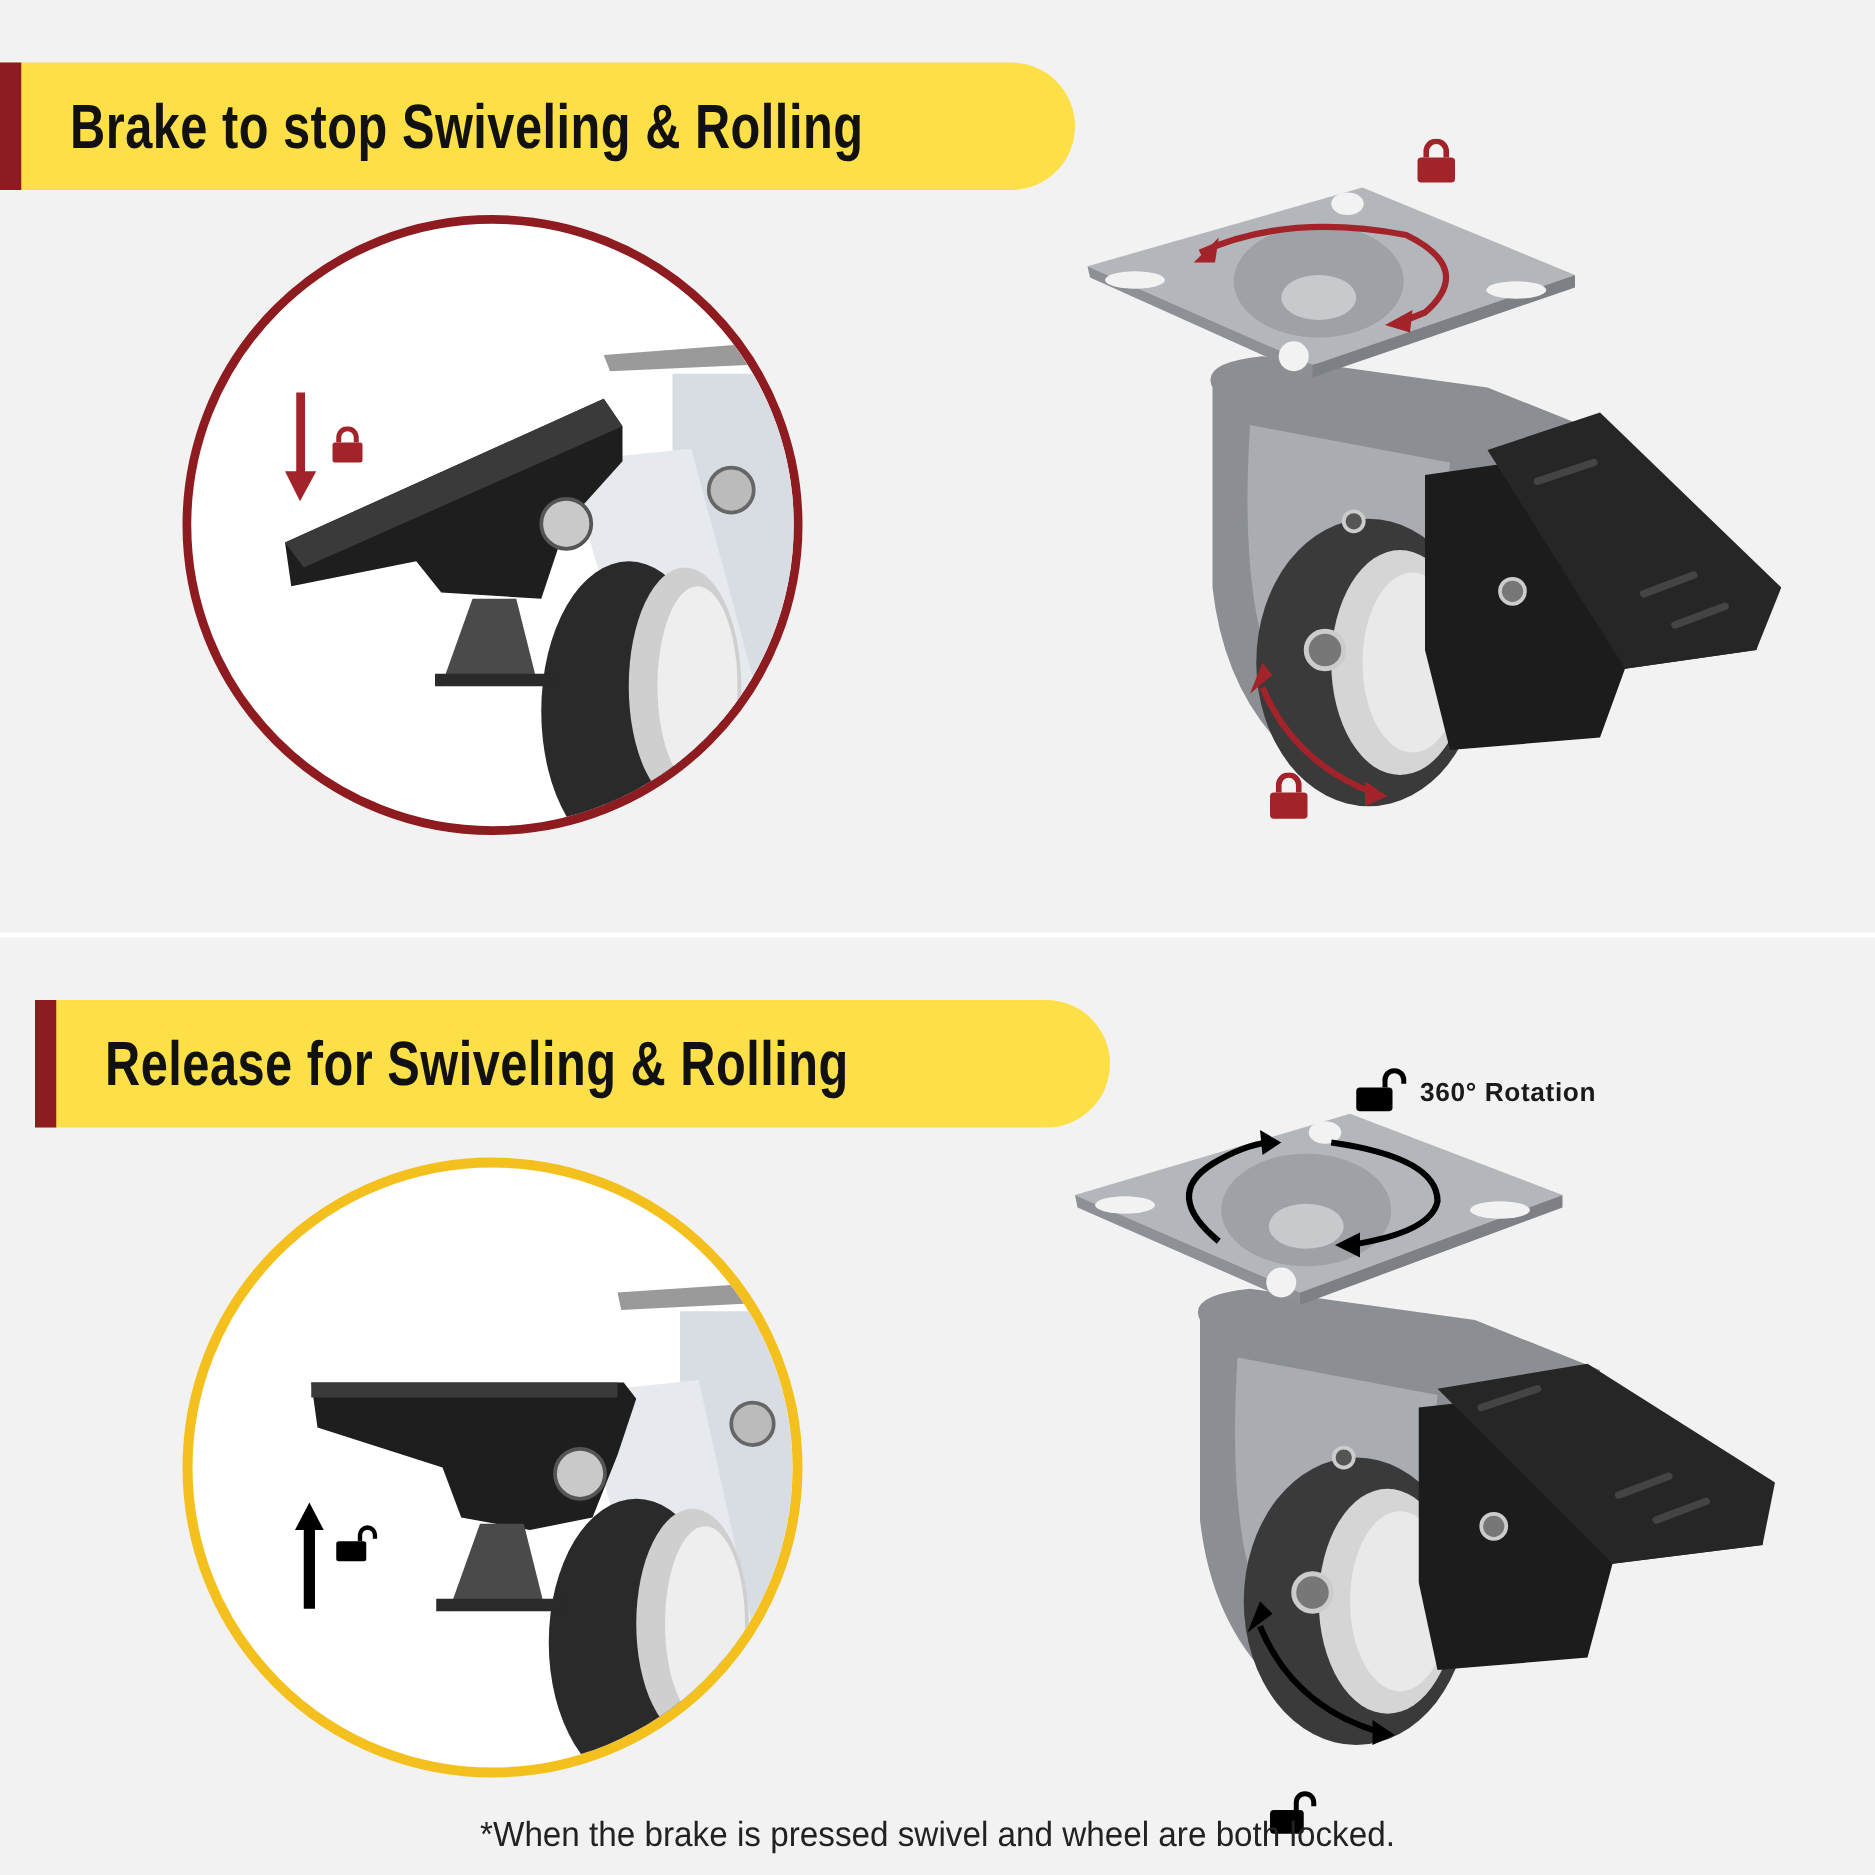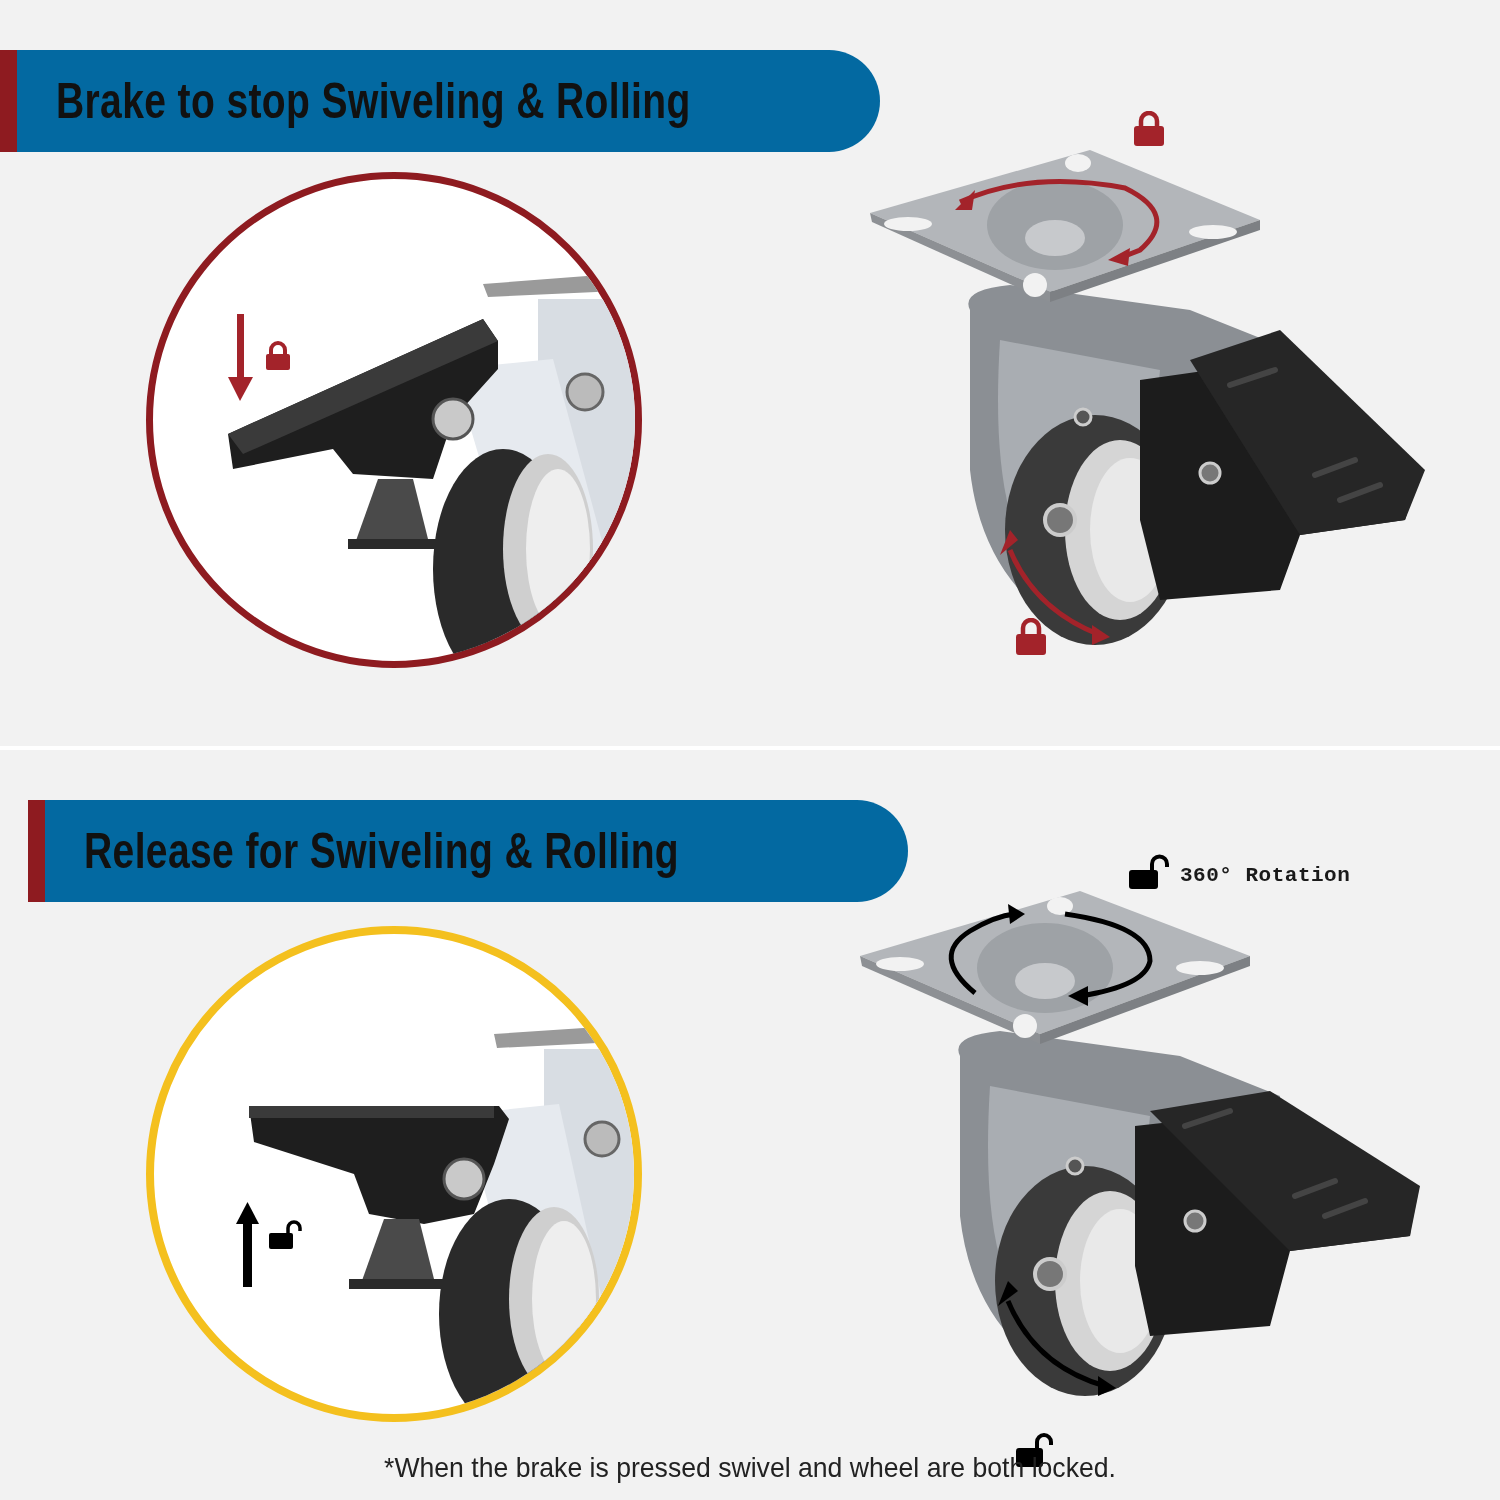--- a/index.html
+++ b/index.html
@@ -1,21 +1,21 @@
 <!DOCTYPE html>
 <html><head>
 <meta charset="utf-8">
 <style>
   html,body{margin:0;padding:0;}
   body{width:1500px;height:1500px;background:#f2f2f2;position:relative;overflow:hidden;font-family:"Liberation Sans",sans-serif;}
   .section{position:absolute;left:0;width:1500px;}
   .sec-top{top:0;height:746px;}
   .sec-bot{top:752px;height:748px;}
   .divider{position:absolute;left:0;top:746px;width:1500px;height:4px;background:#ffffff;}
-  .banner{position:absolute;left:0;height:102px;background:#0369a1;border-radius:0 51px 51px 0;padding-left:20px;}
+  .banner{position:absolute;left:0;height:102px;background:#fde047;border-radius:0 51px 51px 0;}
   .banner .accent{position:absolute;left:0;top:0;width:17px;height:100%;background:#8e1b20;}
   .banner .title{position:absolute;left:56px;top:0;height:100%;display:flex;align-items:center;
      font-family:"Liberation Sans",sans-serif;font-weight:bold;font-size:50px;color:#111;
      transform:scaleX(0.78);transform-origin:left center;white-space:nowrap;letter-spacing:0.5px;}
   .circle{position:absolute;border-radius:50%;background:#ffffff;overflow:hidden;box-sizing:border-box;}
   .circle svg{position:absolute;left:0;top:0;}
   .caster{position:absolute;}
   .label360{position:absolute;display:flex;align-items:center;gap:10px;font-weight:bold;font-size:21px;color:#1a1a1a;letter-spacing:0.5px;}
   .footnote{position:absolute;left:0;width:1500px;top:1452px;text-align:center;font-size:28px;color:#222;transform:scaleX(0.95);}
   .icon{display:inline-block;}
@@ -150,21 +150,21 @@
       </g>
     </svg>
     <div style="position:absolute;left:114px;top:286px;">
       <svg width="34" height="30" viewBox="0 0 34 30">
           <path d="M20,13 V8 a6,6 0 0 1 12,0 V11" fill="none" stroke="#000" stroke-width="3.5"></path>
           <rect x="1" y="13" width="24" height="16" rx="2" fill="#000"></rect>
         </svg>
     </div>
   </div>
 
-  <div class="label360" style="left:1128px;top:102px;font-family:Liberation Mono, monospace;">
+  <div class="label360" style="left:1084px;top:102px;">
     <span class="icon">
       <svg width="42" height="36" viewBox="0 0 42 36">
           <path d="M24,16 V10 a7.5,7.5 0 0 1 15,0 V13" fill="none" stroke="#000" stroke-width="4"></path>
           <rect x="1" y="16" width="29" height="19" rx="3" fill="#000"></rect>
         </svg>
     </span>
     <span>360° Rotation</span>
   </div>
 
   <svg class="caster" style="left:850px;top:134px;" width="590" height="560" viewBox="0 0 590 560">

